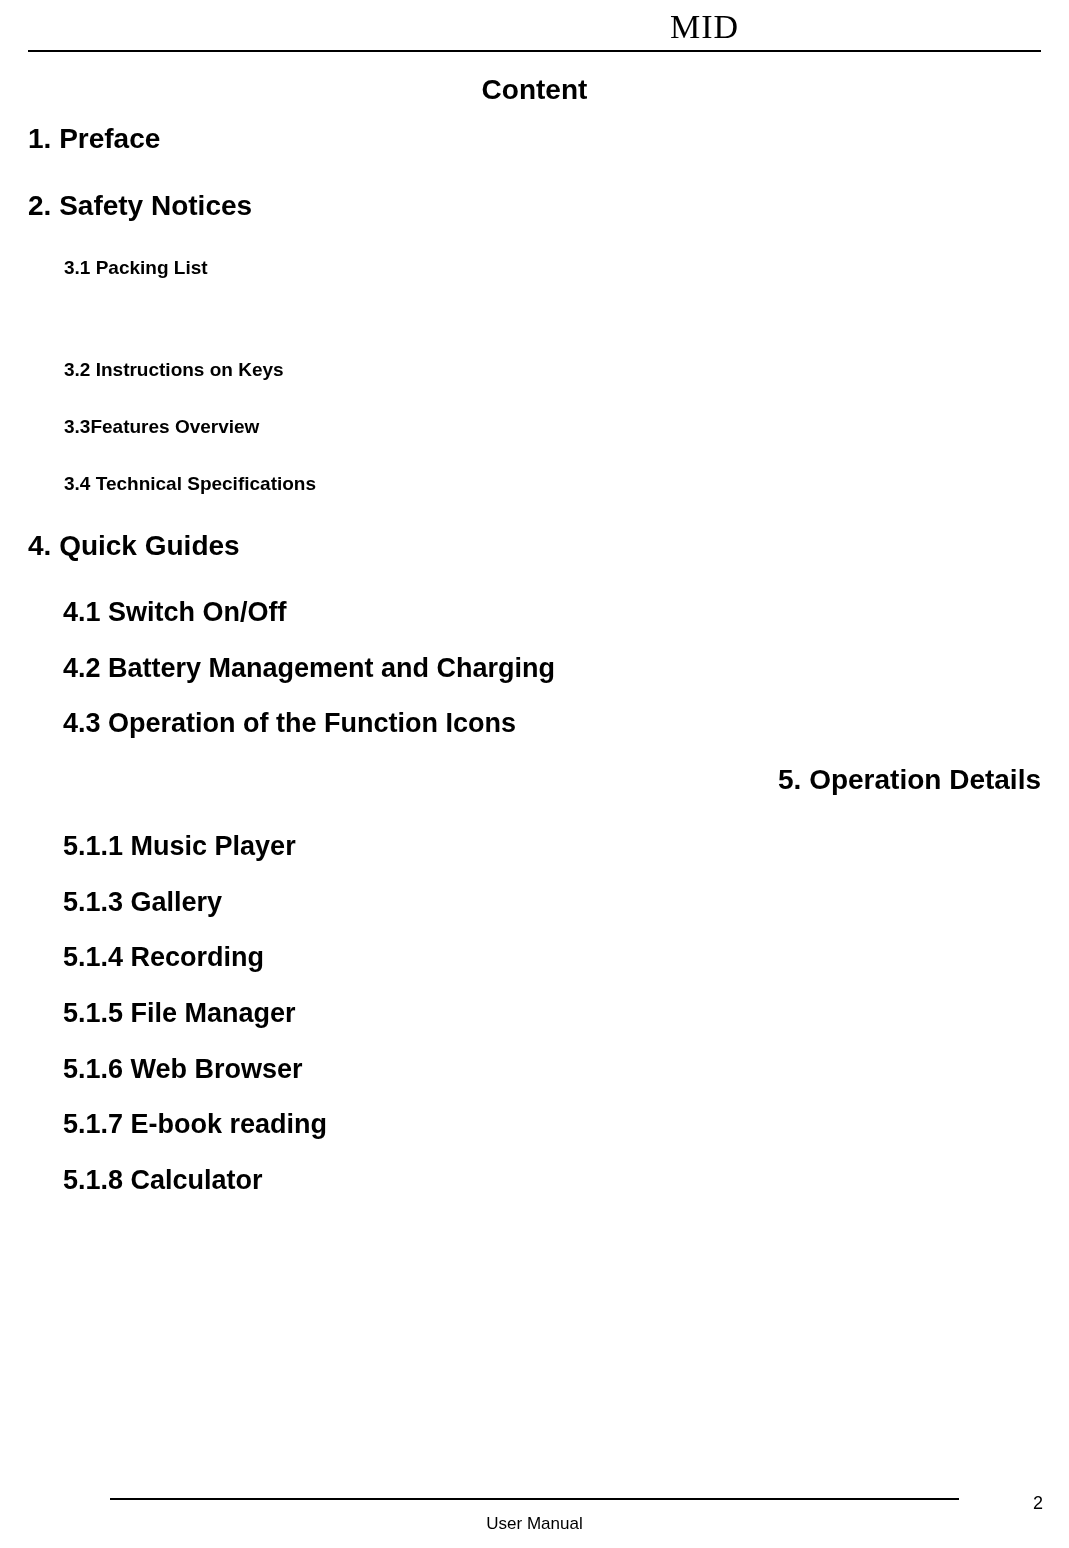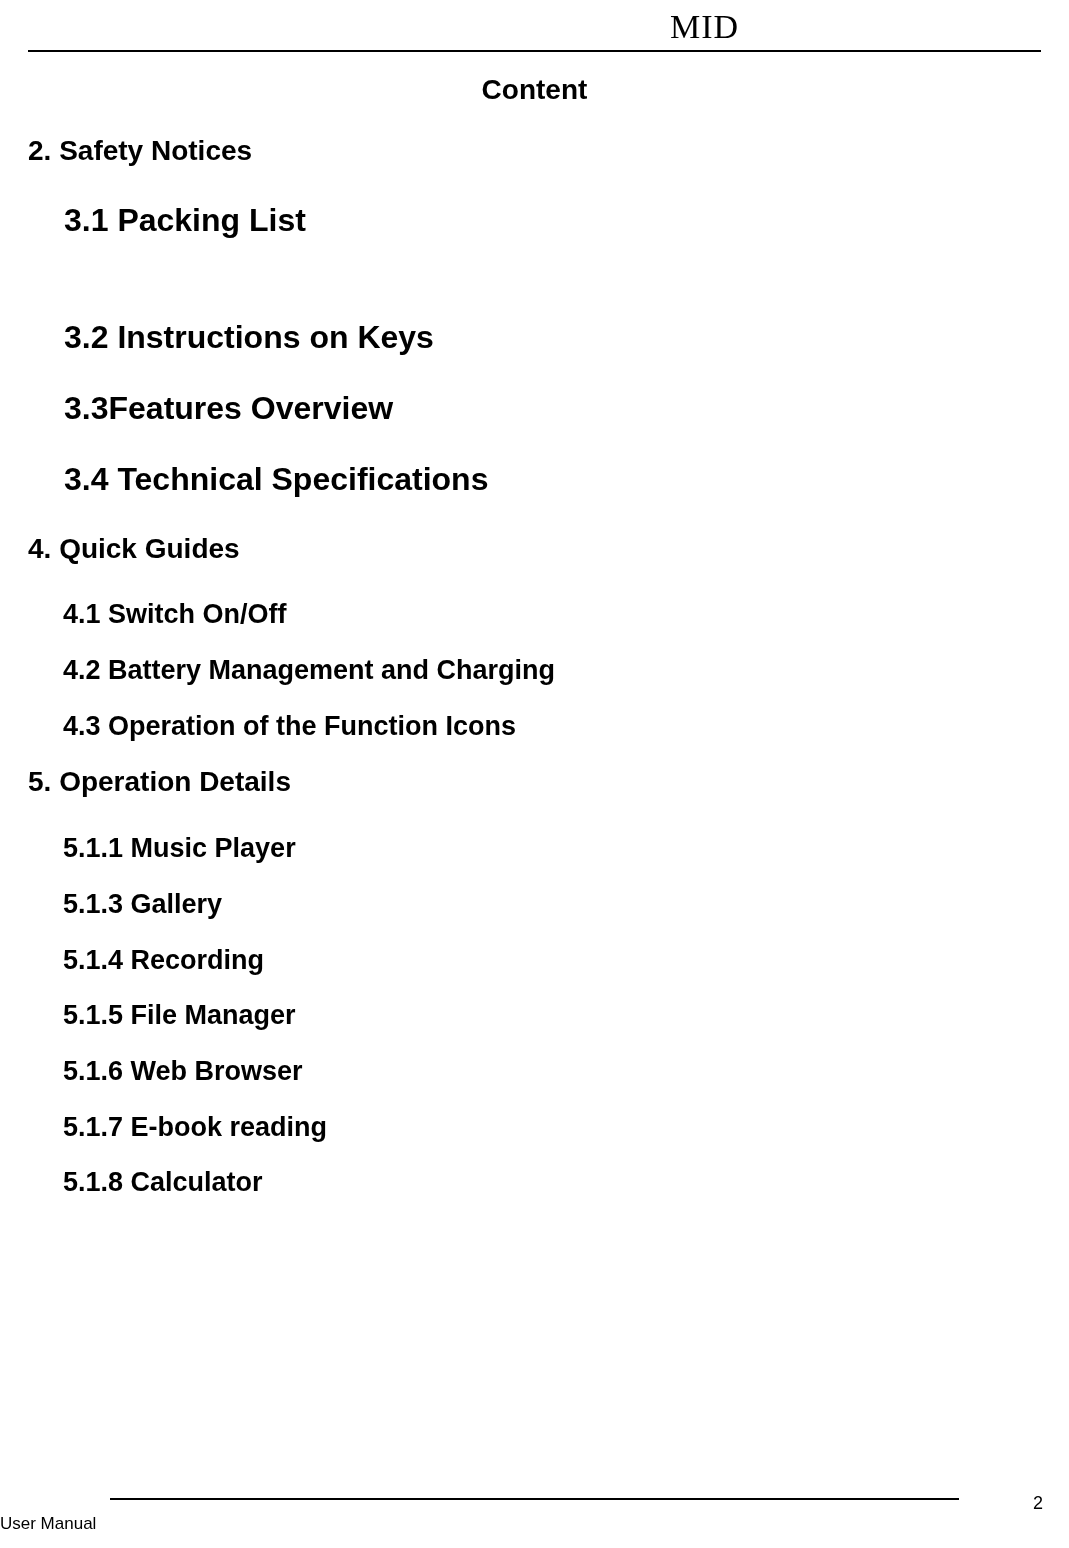--- a/index.html
+++ b/index.html
@@ -30,36 +30,36 @@
     .header-rule {
       border: none;
       border-top: 2px solid #000;
       margin: 4px 28px 0 28px;
     }
     .content-title {
       text-align: center;
       font-weight: bold;
       font-size: 28px;
       margin-top: 22px;
-      margin-bottom: 30px;
+      margin-bottom: 18px;
     }
     .toc {
       padding: 0 28px;
     }
     .toc-item {
       font-weight: bold;
       line-height: 1.1;
     }
     .level-1 {
       font-size: 28px;
       margin-bottom: 36px;
       margin-left: 0;
     }
     .level-2 {
-      font-size: 32px;
+      font-size: 19px;
       margin-bottom: 36px;
       margin-left: 36px;
     }
     .level-2b {
       font-size: 27px;
       margin-bottom: 26px;
       margin-left: 35px;
     }
     .gap {
       height: 46px;
@@ -69,21 +69,21 @@
       bottom: 14px;
       left: 0;
       right: 0;
     }
     .footer-rule {
       border: none;
       border-top: 2px solid #000;
       margin: 0 110px 6px 110px;
     }
     .footer-text {
-      text-align: left;
+      text-align: center;
       font-size: 17px;
       margin-top: 14px;
     }
     .page-number {
       position: absolute;
       right: 26px;
       bottom: 34px;
       font-size: 18px;
     }
   </style>
@@ -91,31 +91,32 @@
 <body>
 
 <div class="header">
   <div class="header-title">MID</div>
   <hr class="header-rule">
 </div>
 
 <div class="content-title">Content</div>
 
 <div class="toc">
+  <div class="toc-item level-1">1. Preface</div>
   <div class="toc-item level-1">2. Safety Notices</div>
   <div class="toc-item level-2">3.1 Packing List</div>
   <div class="gap"></div>
   <div class="toc-item level-2">3.2 Instructions on Keys</div>
   <div class="toc-item level-2">3.3Features Overview</div>
   <div class="toc-item level-2">3.4 Technical Specifications</div>
   <div class="toc-item level-1">4. Quick Guides</div>
   <div class="toc-item level-2b">4.1 Switch On/Off</div>
   <div class="toc-item level-2b">4.2 Battery Management and Charging</div>
   <div class="toc-item level-2b">4.3 Operation of the Function Icons</div>
-  <div class="toc-item level-1" style="">5. Operation Details</div>
+  <div class="toc-item level-1" style="text-align:right;">5. Operation Details</div>
   <div class="toc-item level-2b">5.1.1 Music Player</div>
   <div class="toc-item level-2b">5.1.3 Gallery</div>
   <div class="toc-item level-2b">5.1.4 Recording</div>
   <div class="toc-item level-2b">5.1.5 File Manager</div>
   <div class="toc-item level-2b">5.1.6 Web Browser</div>
   <div class="toc-item level-2b">5.1.7 E-book reading</div>
   <div class="toc-item level-2b">5.1.8 Calculator</div>
 </div>
 
 <div class="page-number">2</div>

